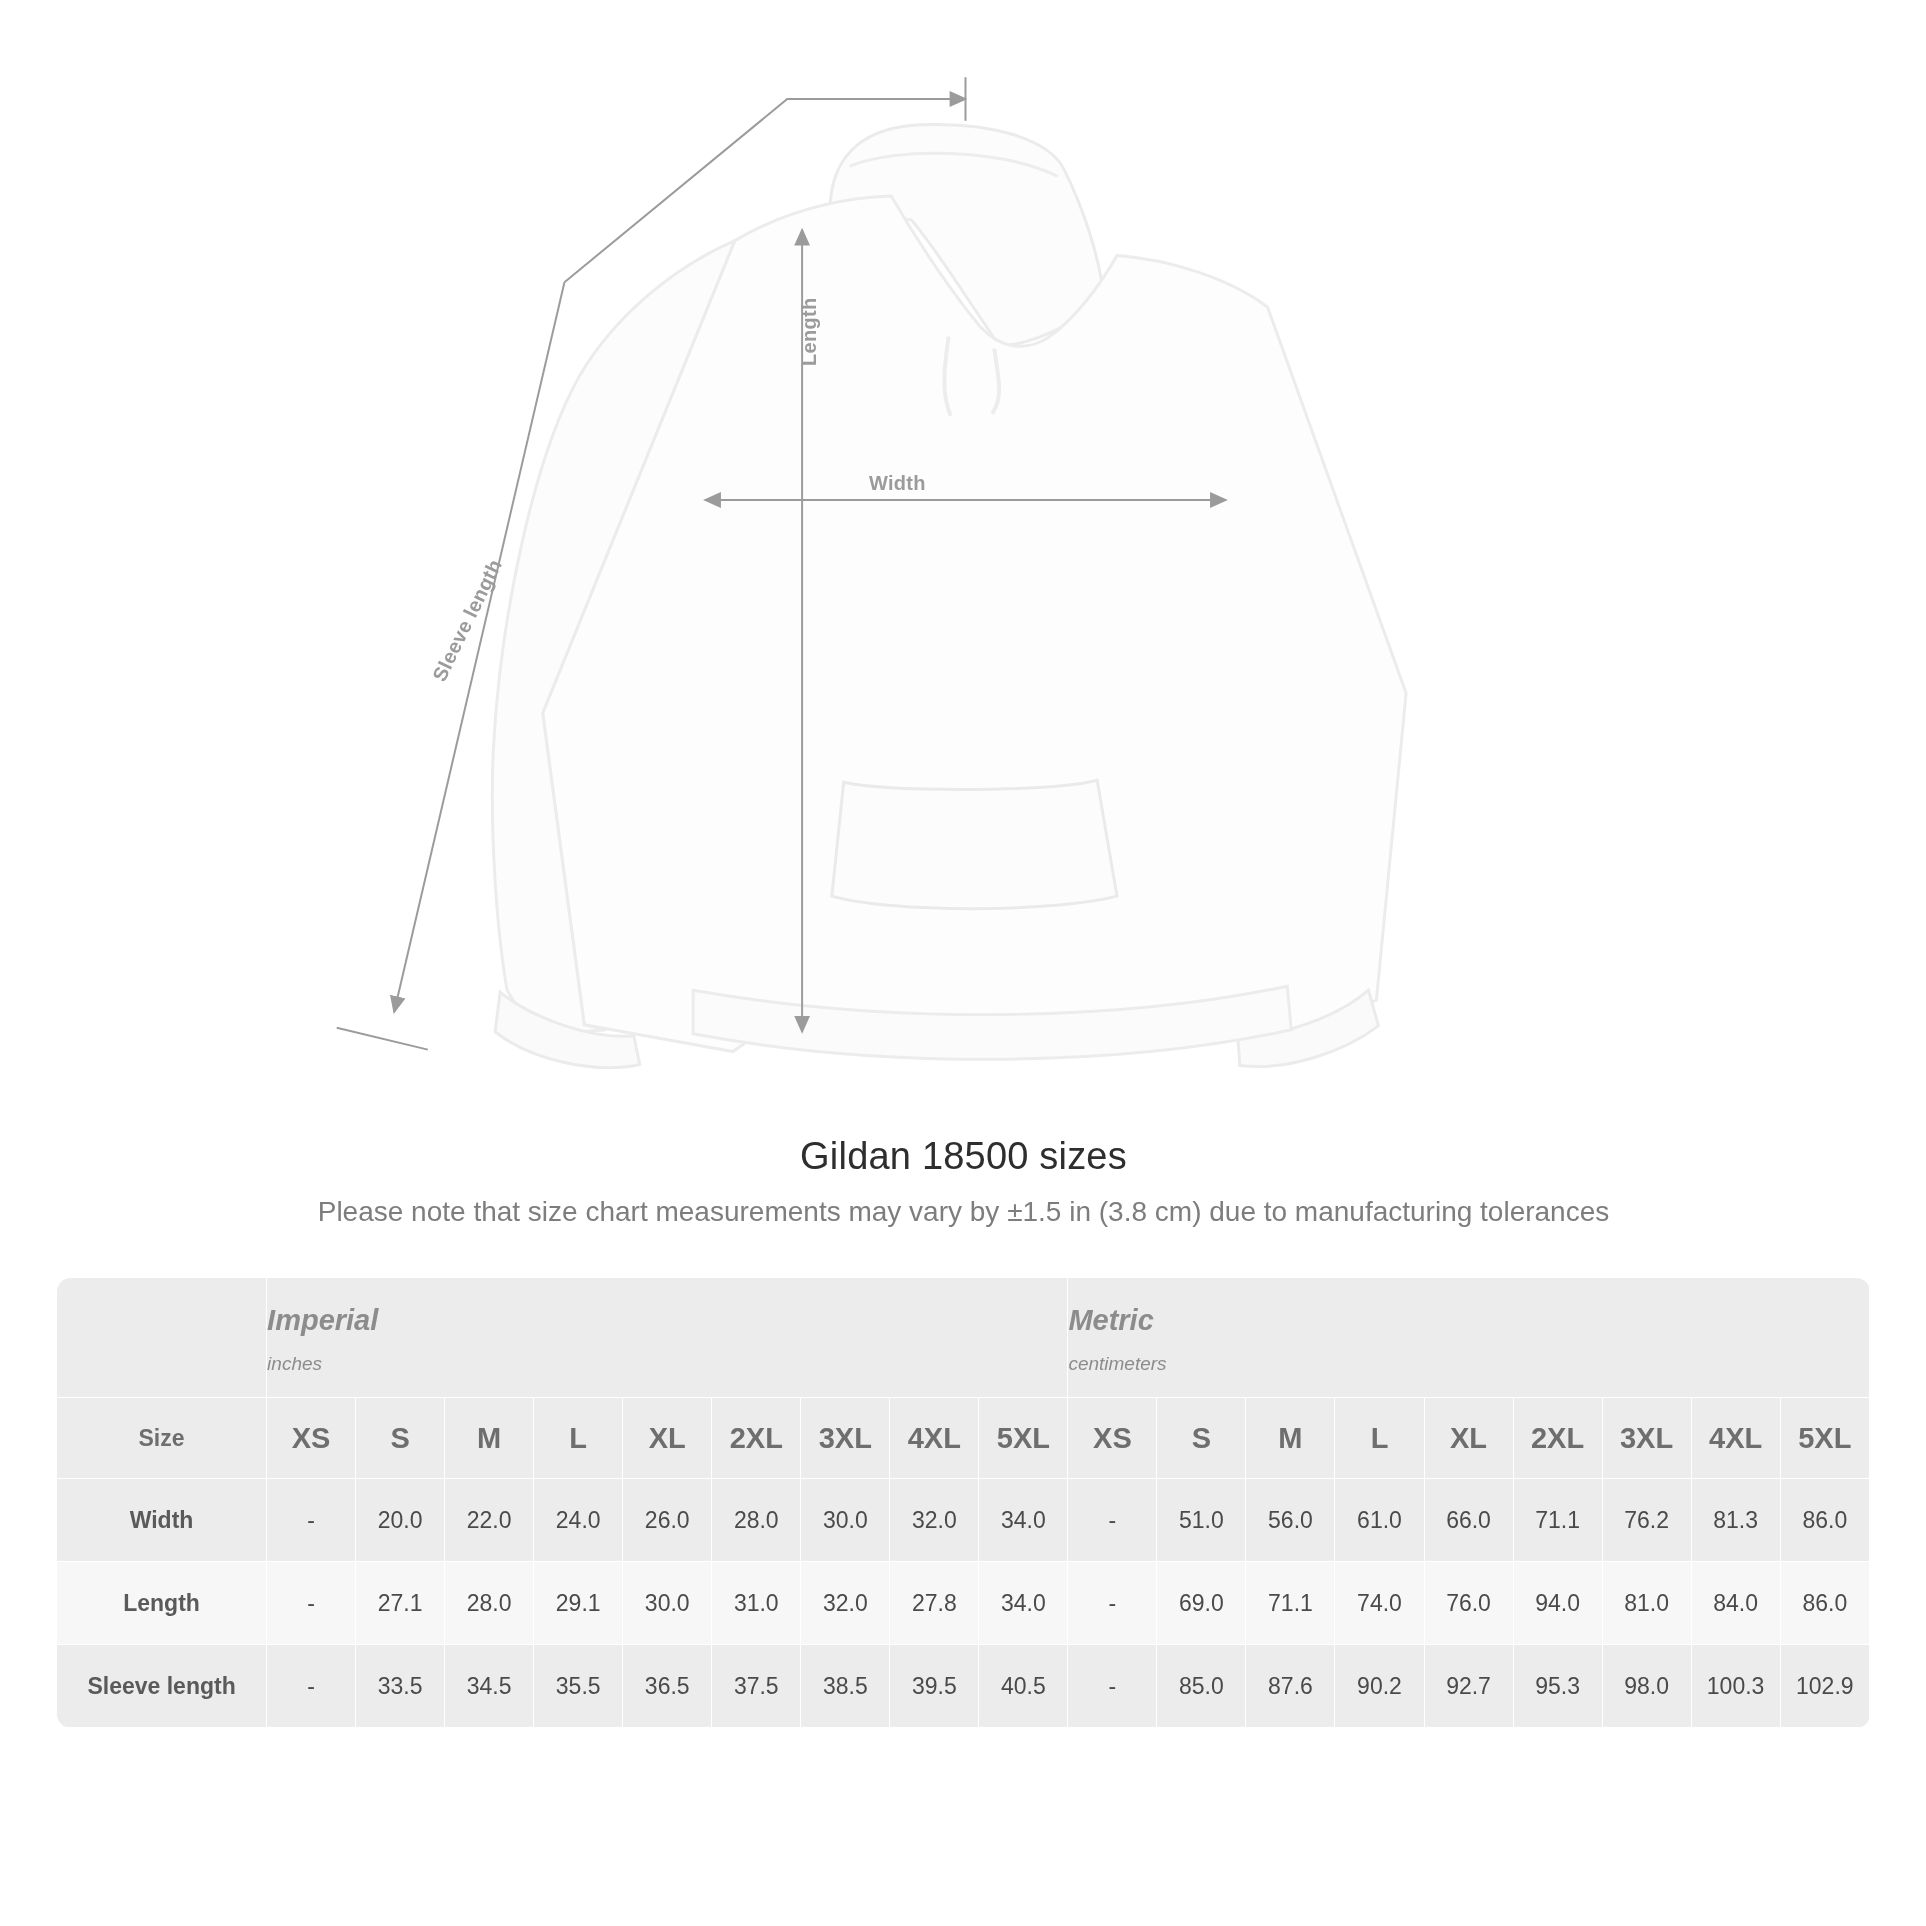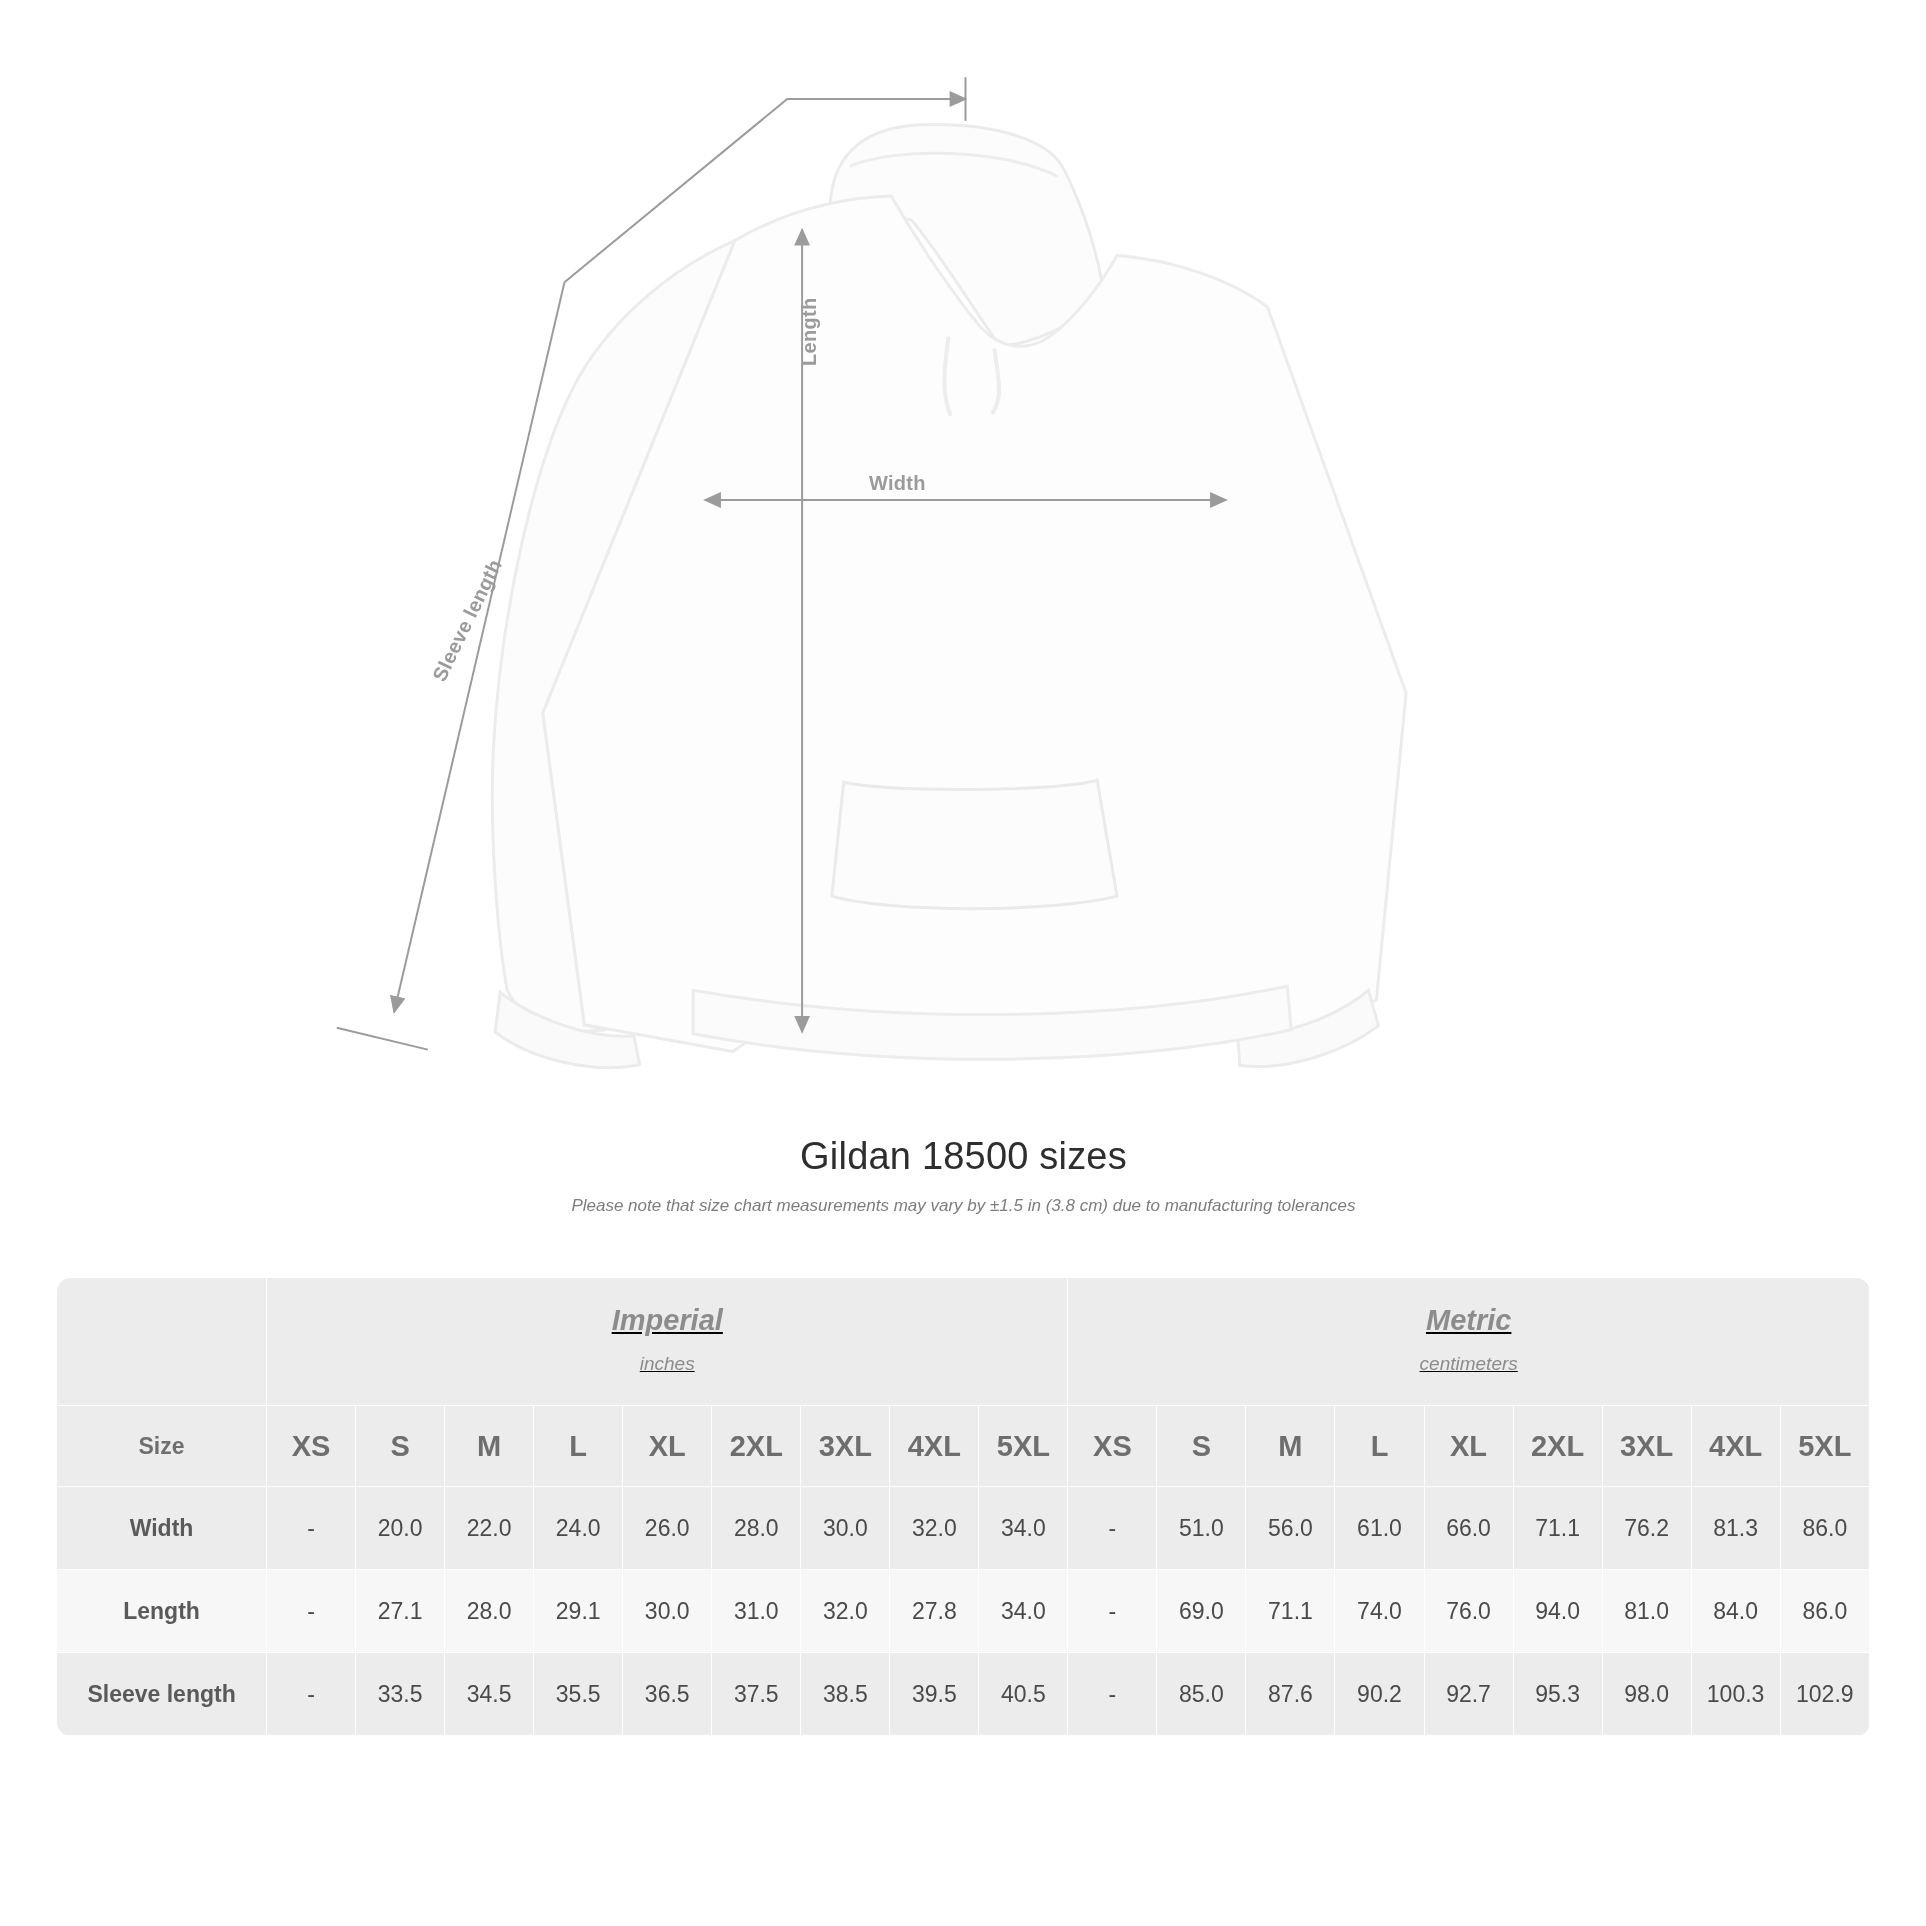--- a/index.html
+++ b/index.html
@@ -53,41 +53,38 @@
   }
   #chart-title {
     font-size: 38px;
     font-weight: normal;
     color: #2e2e2e;
     margin: 0;
     letter-spacing: 0.2px;
   }
   #chart-note {
     margin: 18px 0 0 0;
-    font-size: 17px;
-    font-style: italic;
+    font-size: 28px;
     color: #7d7d7d;
   }
 
   
   #table-wrap {
     position: absolute;
     left: 56px; top: 1277px;
     width: 1814px;
   }
   table.size-table {
     border-collapse: collapse;
     width: 1814px;
     table-layout: fixed;
   }
   table.size-table tr.unit-row td {
     background: #ececec;
-    padding: 26px 0 30px 0;
-    text-align: center;
-    text-decoration: underline;
+    padding: 26px 0 22px 0;
   }
   table.size-table tr.unit-row td:first-child { border-top-left-radius: 14px; }
   table.size-table tr.unit-row td:last-child { border-top-right-radius: 14px; }
   .unit-name {
     font-size: 29px;
     font-weight: bold;
     font-style: italic;
     color: #8c8c8c;
     display: block;
   }

